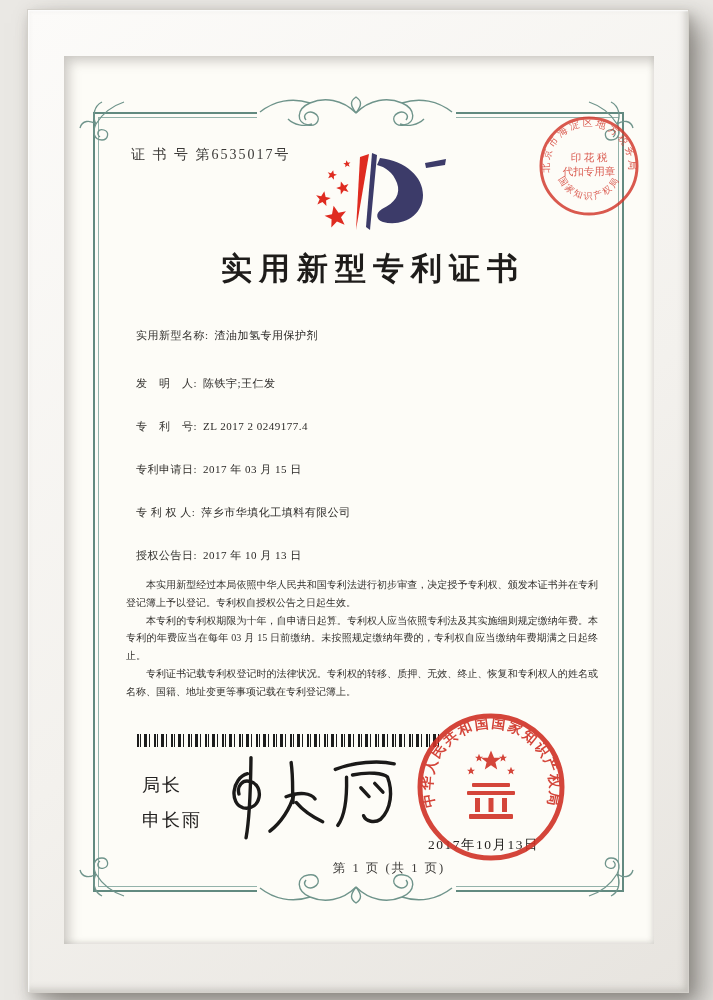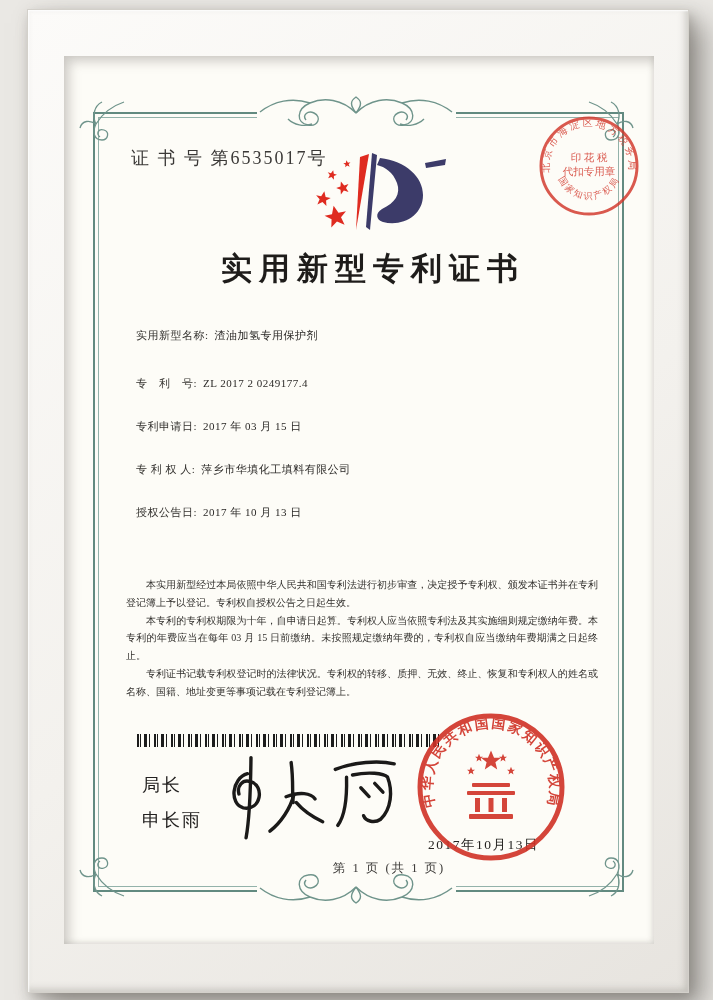--- a/index.html
+++ b/index.html
@@ -9,21 +9,21 @@
          background:linear-gradient(145deg,#fcfbf9 0%,#f3f1ed 55%,#e7e4df 100%);
          border:1px solid #d3d0ca;
          box-shadow:16px 14px 26px rgba(96,93,87,.55),3px 5px 12px rgba(96,93,87,.35),
                     inset 1px 1px 2px #ffffff,inset -3px -3px 7px rgba(140,137,130,.38);}
   .paper{position:absolute;left:36px;top:46px;right:34px;bottom:48px;background:#fdfcf7;
          box-shadow:inset 5px 5px 12px rgba(125,122,115,.38),inset -2px -2px 5px rgba(125,122,115,.18);}
   .border-rect{position:absolute;left:29px;top:56px;width:527px;height:776px;
                border:2px solid #628a80;}
   .border-rect::after{content:"";position:absolute;inset:3px;border:1px solid #93b2aa;}
   .ornament{position:absolute;pointer-events:none;}
-  .cert-no{position:absolute;left:67px;top:90px;font-size:18px;letter-spacing:2px;color:#3b3937;}
+  .cert-no{position:absolute;left:67px;top:90px;font-size:14px;letter-spacing:2px;color:#3b3937;}
   .logo{position:absolute;left:219px;top:80px;width:175px;height:114px;}
   .title{position:absolute;left:0;top:192px;width:100%;text-align:center;
          font-size:31px;font-weight:700;letter-spacing:7px;color:#1e1c1a;padding-left:14px;}
   .fields{position:absolute;left:72px;top:272px;width:460px;}
   .field-row{height:43px;font-size:11px;letter-spacing:.5px;white-space:nowrap;}
   .field-row:first-child{height:48px;}
   .field-label{color:#34322f;margin-right:6px;}
   .field-value{color:#2b2927;}
   .paras{position:absolute;left:62px;top:520px;width:472px;font-size:10px;line-height:1.78;
          text-align:justify;color:#33312e;}
@@ -112,20 +112,23 @@
         </g>
       </svg>
 
       <div class="title">实用新型专利证书</div>
 
       <div class="fields">
         <div class="field-row">
           <span class="field-label">实用新型名称:</span><span class="field-value">渣油加氢专用保护剂</span>
         </div>
         <div class="field-row">
+          <span class="field-label">发　明　人:</span><span class="field-value">陈铁宇;王仁发</span>
+        </div>
+        <div class="field-row">
           <span class="field-label">专　利　号:</span><span class="field-value">ZL 2017 2 0249177.4</span>
         </div>
         <div class="field-row">
           <span class="field-label">专利申请日:</span><span class="field-value">2017 年 03 月 15 日</span>
         </div>
         <div class="field-row">
           <span class="field-label">专 利 权 人:</span><span class="field-value">萍乡市华填化工填料有限公司</span>
         </div>
         <div class="field-row">
           <span class="field-label">授权公告日:</span><span class="field-value">2017 年 10 月 13 日</span>

